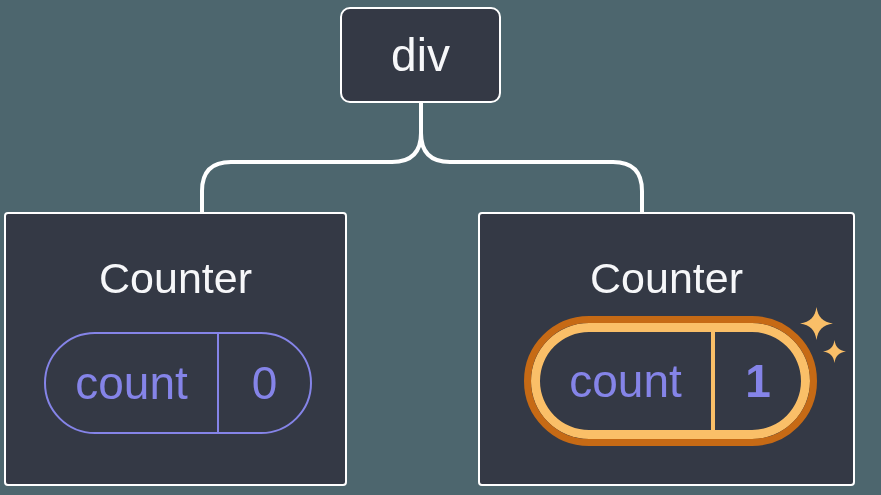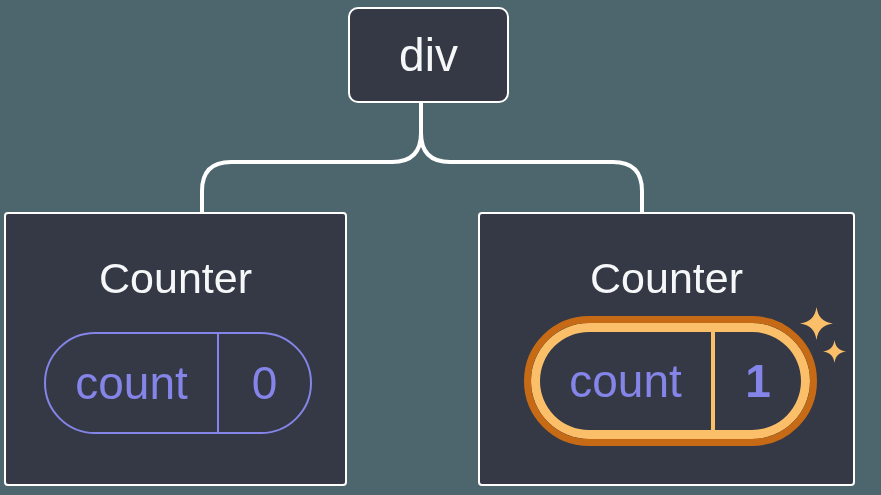--- a/index.html
+++ b/index.html
@@ -14,21 +14,21 @@
   }
   .connectors { position: absolute; left: 0; top: 0; width: 881px; height: 495px; }
   .connectors path { stroke: var(--connector, #FFFFFF); stroke-width: 4; fill: none; }
 
   .node-root {
     position: absolute; left: 340px; top: 7px; width: 161px; height: 96px;
     background: var(--node-bg, #343945);
     border: 2.5px solid var(--node-border, #FFFFFF);
     border-radius: 10px;
     display: flex; align-items: center; justify-content: center;
-    color: var(--title-text, #F6F7F9); font-size: 46px; line-height: 1; margin-left: 8px;
+    color: var(--title-text, #F6F7F9); font-size: 46px; line-height: 1;
   }
 
   .card {
     position: absolute; top: 212px; height: 274px;
     background: var(--node-bg, #343945);
     border: 2.5px solid var(--node-border, #FFFFFF);
     border-radius: 4px;
   }
   .card-left  { left: 4px;   width: 343px; }
   .card-right { left: 478px; width: 377px; }

